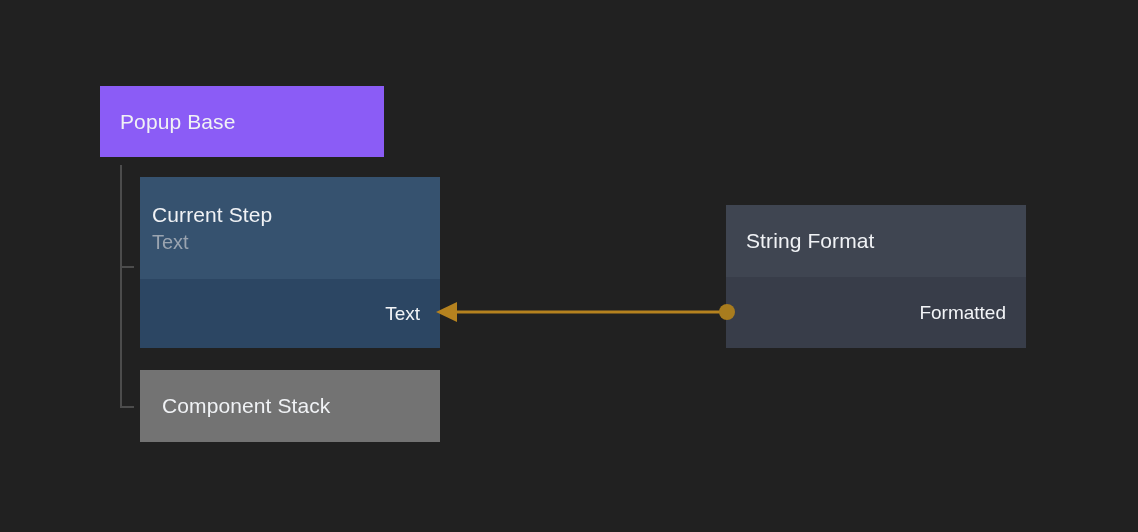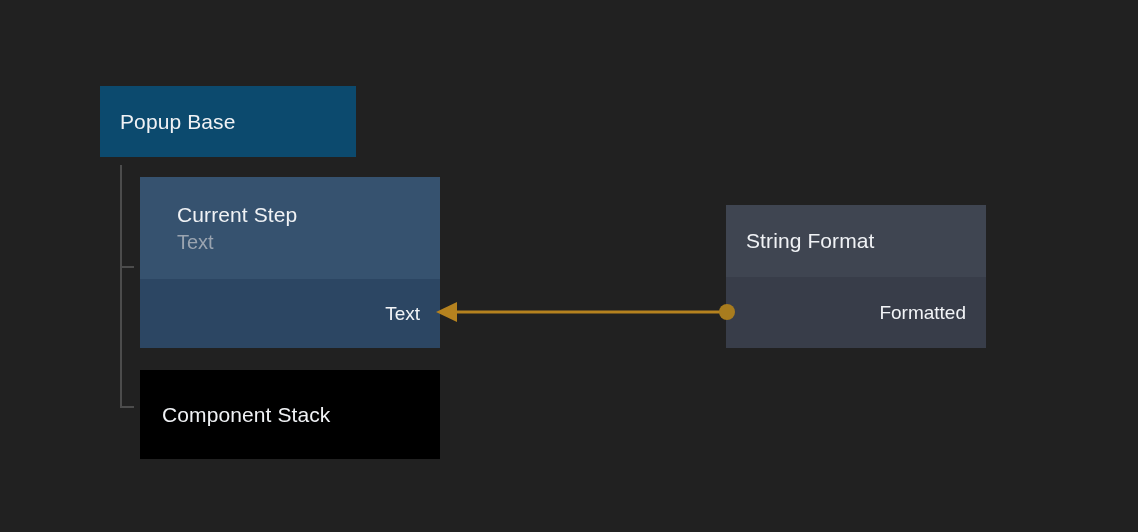--- a/index.html
+++ b/index.html
@@ -52,67 +52,67 @@
     color: #f2f4f7;
     font-size: 19px;
     line-height: 22px;
     white-space: nowrap;
   }
 
   
   #node-popup-base {
     left: 100px;
     top: 86px;
-    width: 256px;
+    width: 284px;
     height: 71px;
-    background: #0c4a6e;
+    background: #8b5cf6;
   }
   #node-popup-base .node-header {
     height: 100%;
     padding: 0 20px;
   }
 
   
   #node-current-step {
     left: 140px;
     top: 177px;
     width: 300px;
     height: 171px;
   }
   #node-current-step .node-header {
     height: 102px;
-    padding: 0 37px;
+    padding: 0 12px;
     background: #36526f;
   }
   #node-current-step .node-header .node-title { margin-bottom: 2px; }
   #node-current-step .node-body {
     height: 69px;
     padding: 0 20px;
     background: #2c4663;
     justify-content: flex-end;
   }
 
   
   #node-component-stack {
     left: 140px;
     top: 370px;
     width: 300px;
-    height: 89px;
-    background: #000000;
+    height: 72px;
+    background: #737373;
   }
   #node-component-stack .node-header {
     height: 100%;
     padding: 0 22px;
   }
 
   
   #node-string-format {
     left: 726px;
     top: 205px;
-    width: 260px;
+    width: 300px;
     height: 143px;
     border-radius: 14px;
   }
   #node-string-format .node-header {
     height: 72px;
     padding: 0 20px;
     background: #3f4551;
   }
   #node-string-format .node-body {
     height: 71px;

